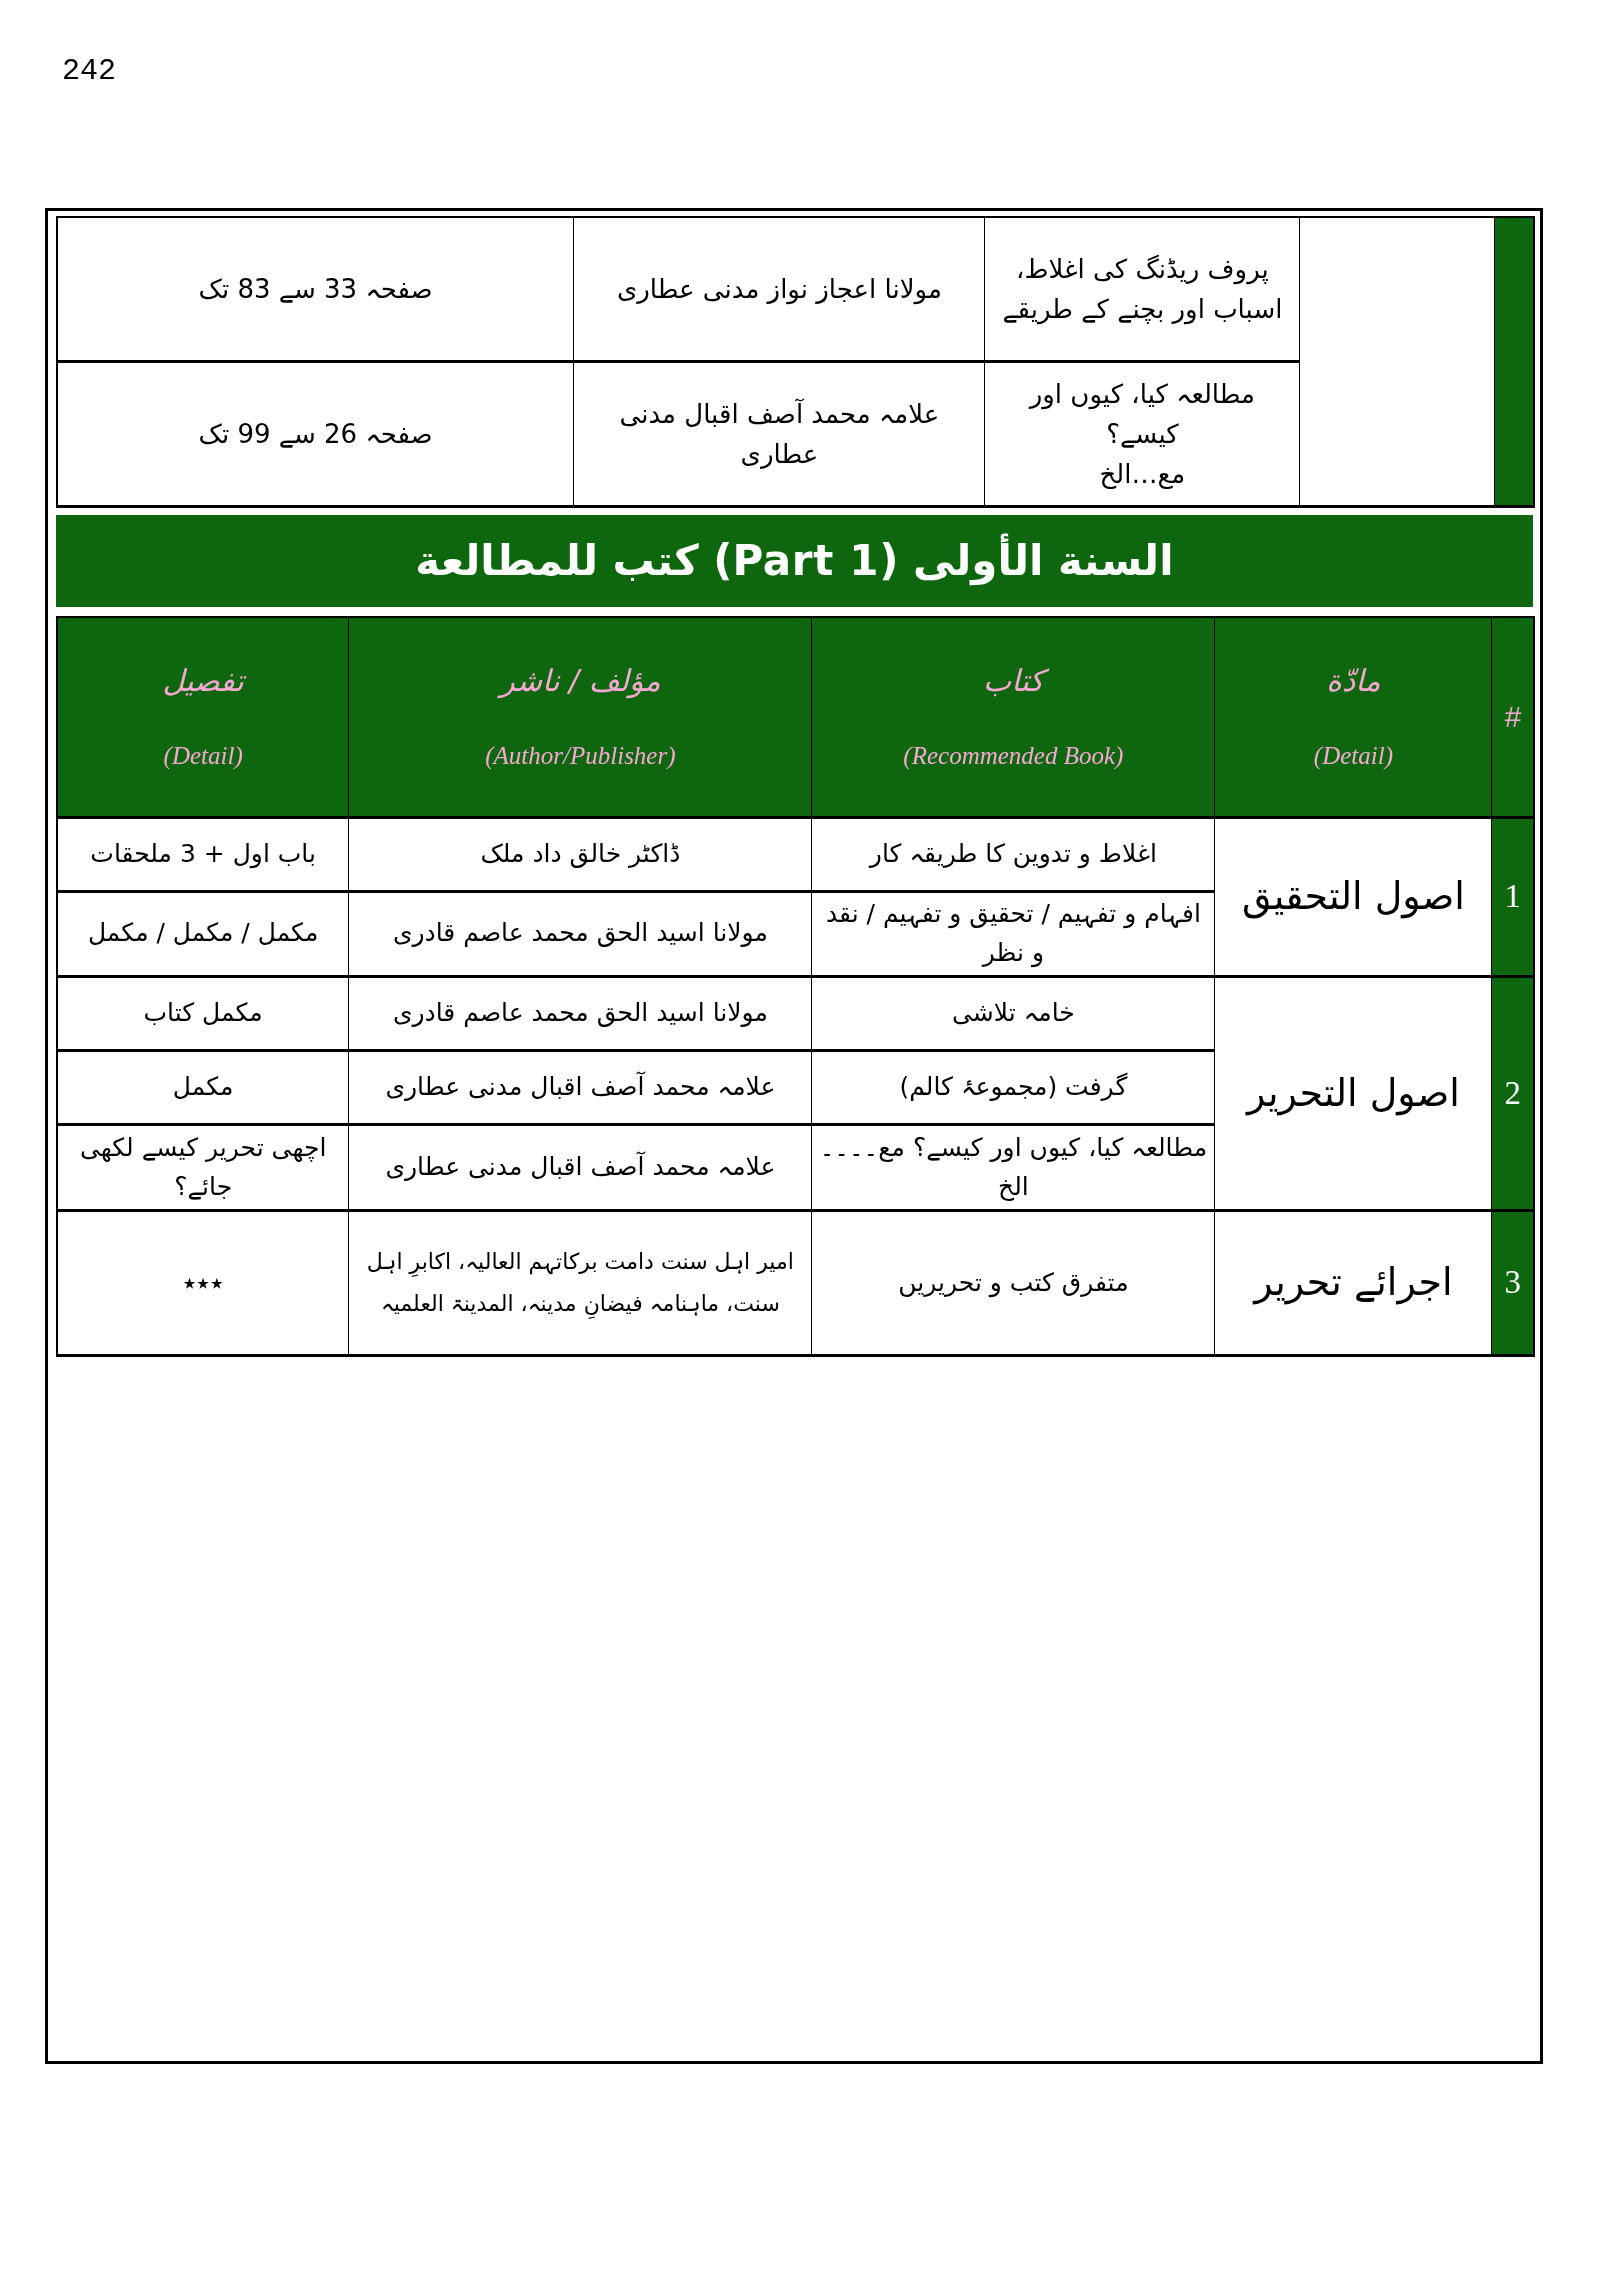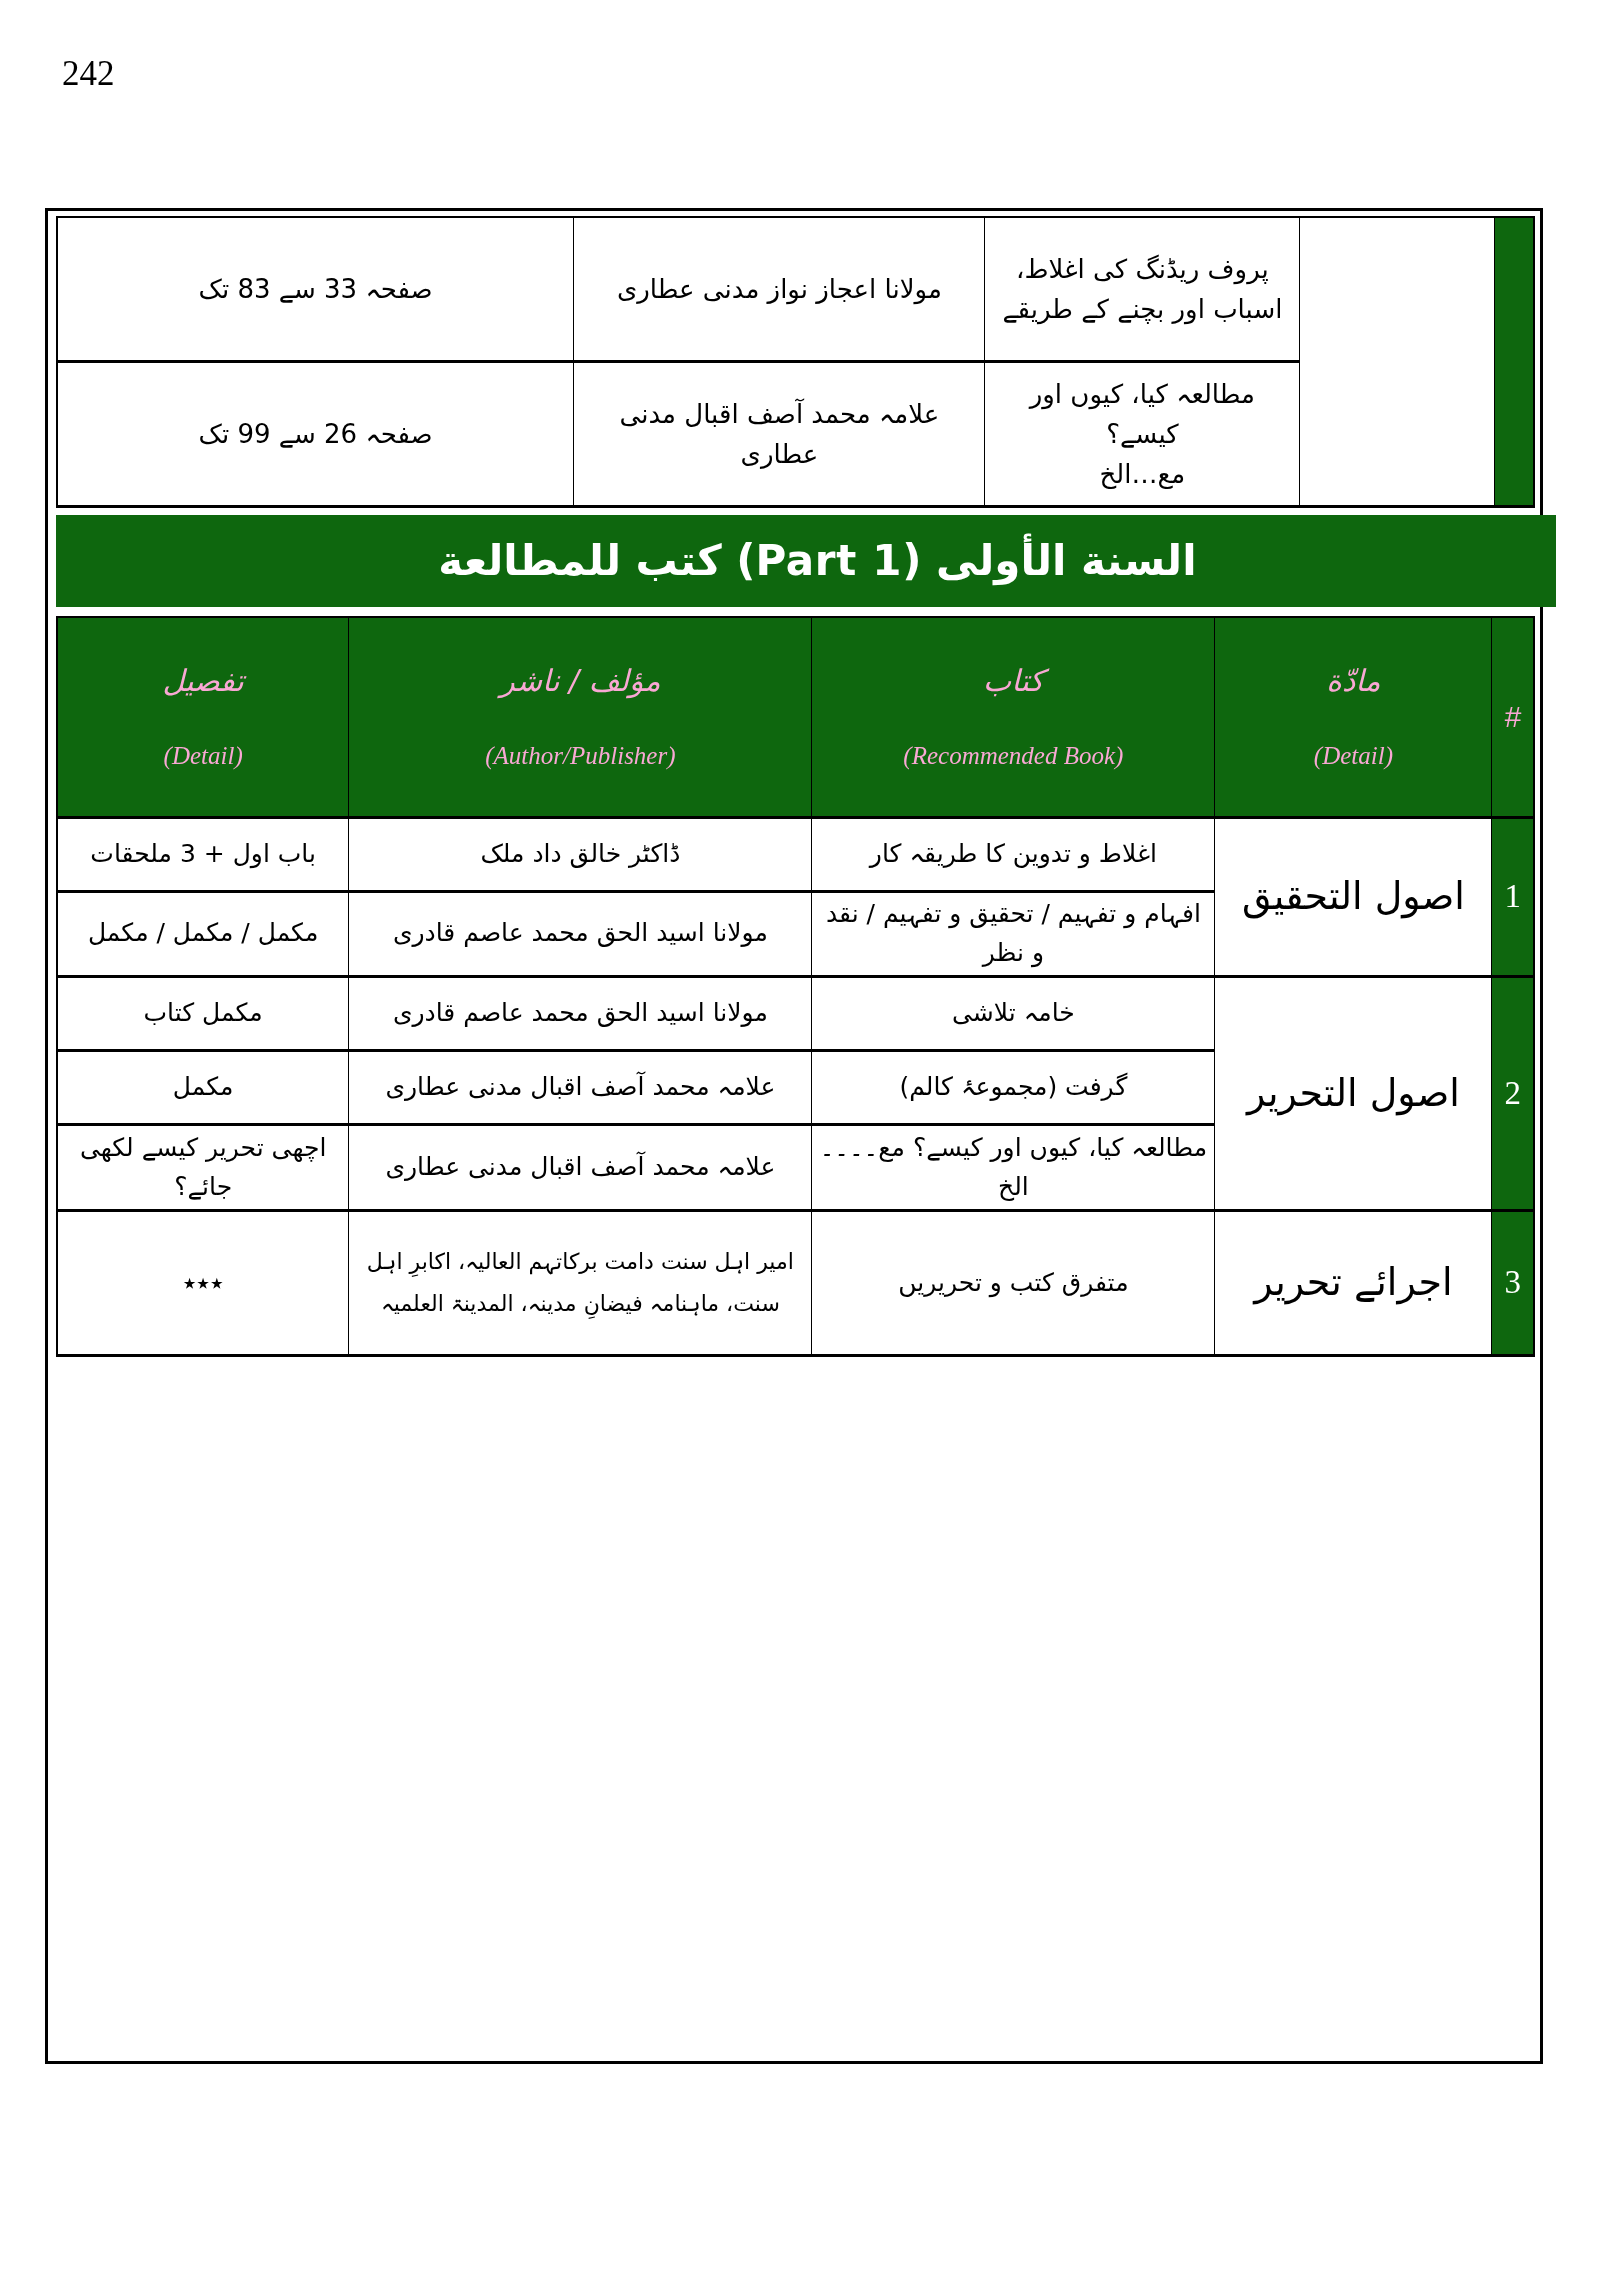--- a/index.html
+++ b/index.html
@@ -10,22 +10,22 @@
     font-family:"DejaVu Sans",sans-serif;
     color:#000;
     overflow:hidden;
   }
   
   .running-head{
     position:absolute;top:55px;left:62px;width:1498px;
     display:flex;justify-content:space-between;align-items:flex-start;
   }
   .page-num{
-    font-family:Liberation Serif, serif;
-    font-size:35px;line-height:1.1;
+    font-family:Liberation Mono, monospace;
+    font-size:30px;line-height:1.1;
   }
   .head-title{
     direction:rtl;
     font-size:33px;font-weight:bold;line-height:1.1;
     font-family:"DejaVu Sans",sans-serif;
   }
   
   .frame{
     position:absolute;left:45px;top:208px;
     width:1498px;height:1856px;
@@ -52,21 +52,20 @@
   
   .banner{
     width:1477px;height:92px;
     margin:7.2px 0 9.2px 0;
     background:var(--green);
     color:#fff;
     direction:rtl;
     text-align:center;
     font-size:42px;font-weight:bold;line-height:92px;
     letter-spacing:0.7px;
-    padding-left:23px;
   }
   
   .t-main thead tr{height:105px;}
   .t-main th{
     background:var(--green);color:#f9a8d4;
     font-weight:normal;padding:3.9px 2.6px;
     border-bottom:2px solid #000000;
     font-style:italic;
   }
   .th-ur{display:block;font-size:30px;line-height:1.35;}

